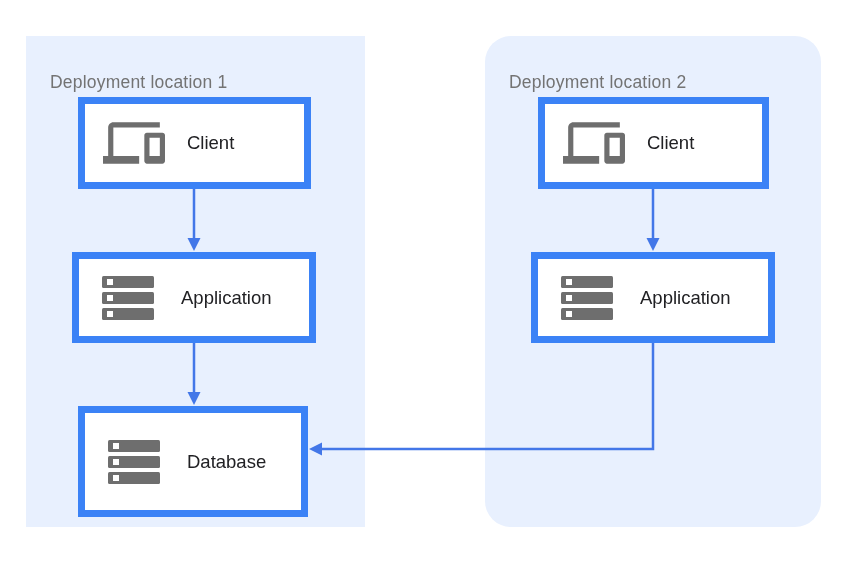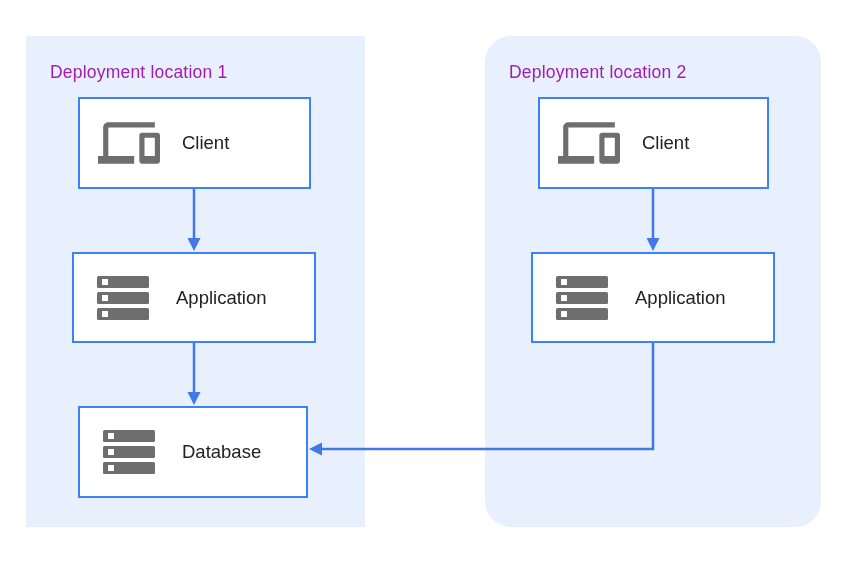--- a/index.html
+++ b/index.html
@@ -12,34 +12,34 @@
     position: absolute; left: 0; top: 0; width: 856px; height: 574px;
     background: #ffffff;
   }
   .panel {
     position: absolute; top: 36px; height: 491px;
     background: #e8f0fe;
   }
   .panel-1 { left: 26px;  width: 339px; }
   .panel-2 { left: 485px; width: 336px; border-radius: 26px; }
   .panel-title {
-    position: absolute; left: 24px; top: 26px;
-    font-size: 17.5px; color: #a21caf; letter-spacing: 0.2px;
+    position: absolute; left: 24px; top: 36px;
+    font-size: 17.5px; color: #737373; letter-spacing: 0.2px;
     white-space: nowrap;
   }
   .node {
     position: absolute;
     background: #ffffff;
-    border: 2px solid #3b82f6;
+    border: 7px solid #3b82f6;
     display: flex; align-items: center;
     padding-left: 18px;
   }
   .node-client-1      { left: 52px; top: 61px;  width: 233px; height: 92px; }
   .node-application-1 { left: 46px; top: 216px; width: 244px; height: 91px; }
-  .node-database-1    { left: 52px; top: 370px; width: 230px; height: 92px; }
+  .node-database-1    { left: 52px; top: 370px; width: 230px; height: 111px; }
   .node-client-2      { left: 53px; top: 61px;  width: 231px; height: 92px; }
   .node-application-2 { left: 46px; top: 216px; width: 244px; height: 91px; }
   .icon-wrap {
     width: 62px; display: flex; align-items: center; justify-content: center;
     color: #6e6e6e; flex: none;
   }
   .node-label {
     margin-left: 22px;
     font-size: 18.5px; color: #212124;
     white-space: nowrap;

